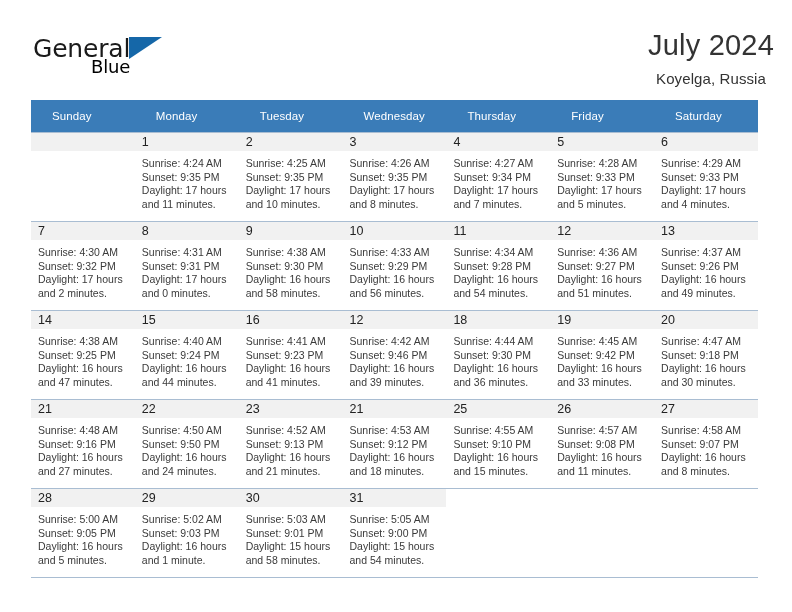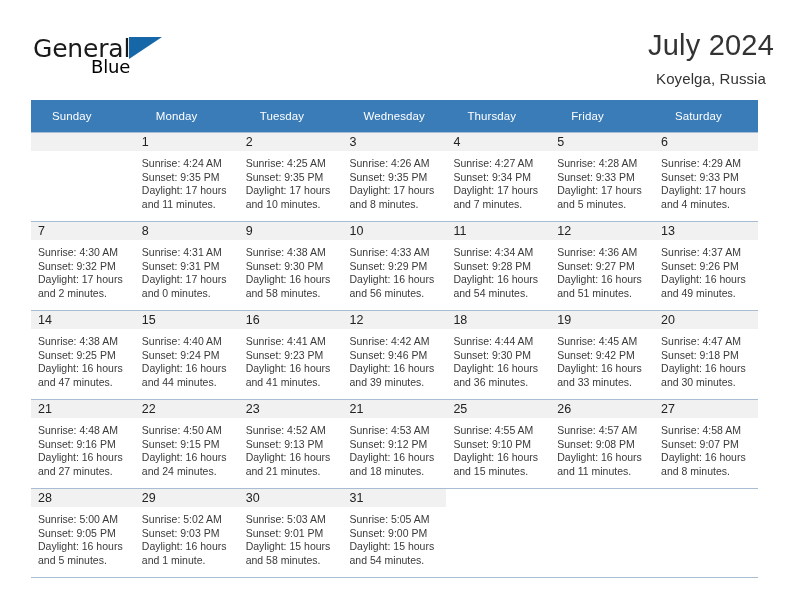--- a/index.html
+++ b/index.html
@@ -421,21 +421,21 @@
                 <div>Daylight: 16 hours</div>
                 <div>and 27 minutes.</div>
               </div>
             </div>
           </td>
           <td>
             <div class="cell-inner">
               <div class="daynum">22</div>
               <div class="details">
                 <div>Sunrise: 4:50 AM</div>
-                <div>Sunset: 9:15 PM</div>
+                <div>Sunset: 9:50 PM</div>
                 <div>Daylight: 16 hours</div>
                 <div>and 24 minutes.</div>
               </div>
             </div>
           </td>
           <td>
             <div class="cell-inner">
               <div class="daynum">23</div>
               <div class="details">
                 <div>Sunrise: 4:52 AM</div>

